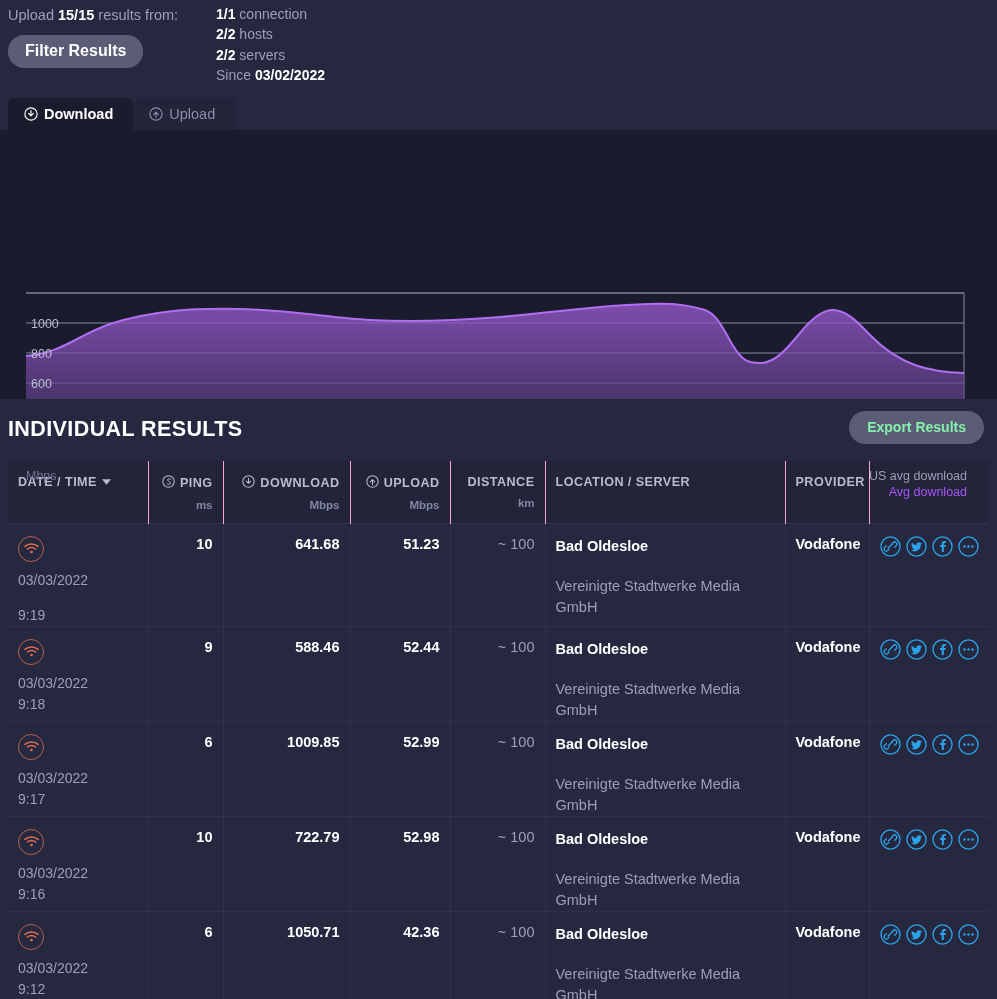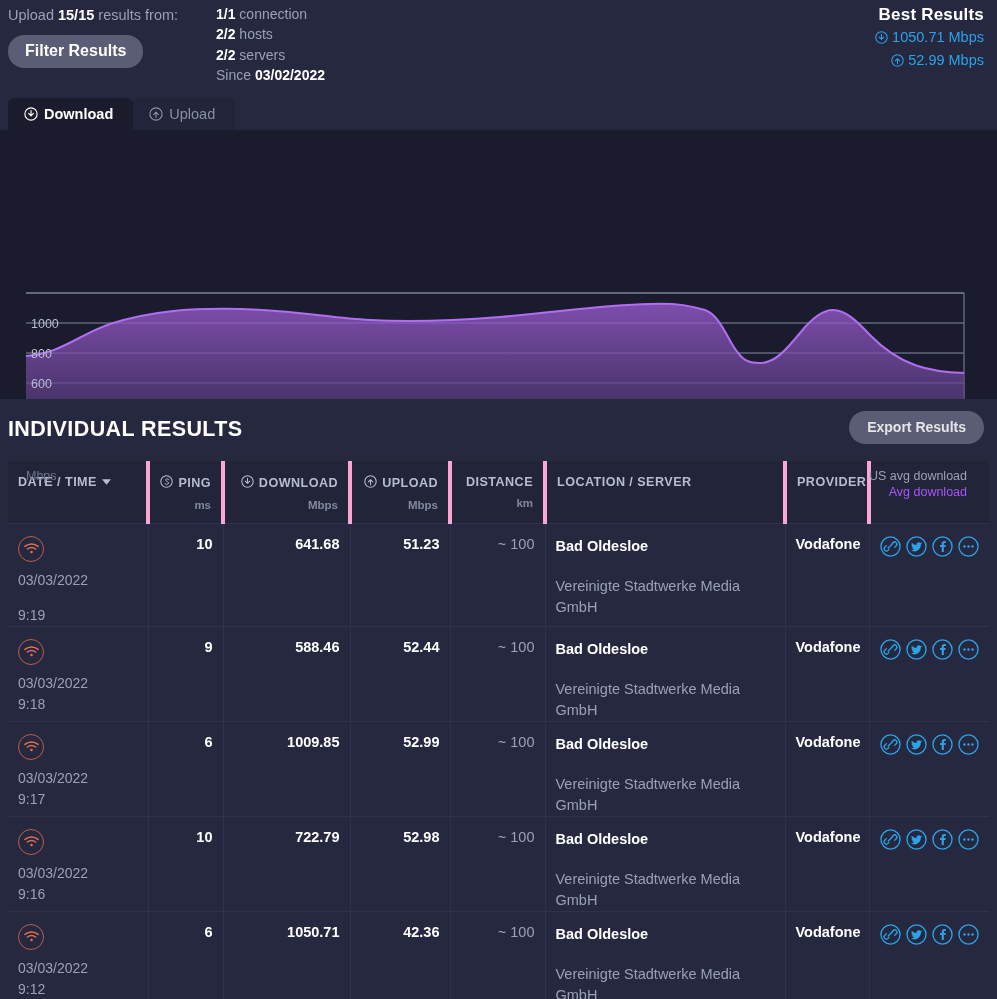--- a/index.html
+++ b/index.html
@@ -126,41 +126,41 @@
   .results-title {
     font-size: 21.5px;
     font-weight: bold;
     letter-spacing: .4px;
     color: #ffffff;
   }
   .export-btn {
     position: absolute;
     right: 13px; top: 12px;
     background: #5b5d76;
-    color: #e5e5e5;
+    color: #86efac;
     font-size: 14px;
     font-weight: bold;
     border: none;
     border-radius: 17px;
     padding: 9px 18px 10px;
     cursor: pointer;
     line-height: 1;
     font-family: "Liberation Sans", sans-serif;
   }
 
   
   table.results {
     width: 981px;
     margin-left: 8px;
     border-collapse: collapse;
     table-layout: fixed;
   }
   table.results thead th {
     background: #22243a;
-    border-left: 4px solid #f9a8d4;
+    border-left: 1px solid #f9a8d4;
     height: 62px;
     vertical-align: top;
     padding: 14px 10px 0;
     font-size: 12.6px;
     font-weight: bold;
     letter-spacing: .45px;
     color: #b7bcd0;
   }
   table.results thead th:first-child { border-left: none; }
   .th-top { display: flex; align-items: center; gap: 5px; }
@@ -213,41 +213,20 @@
   </div>
   <button class="filter-btn">Filter Results</button>
 
   <div class="conn-stats">
     <div><b>1/1</b><span> connection</span></div>
     <div><b>2/2</b><span> hosts</span></div>
     <div><b>2/2</b><span> servers</span></div>
     <div><span>Since </span><b>03/02/2022</b></div>
   </div>
 
-  <div class="best-results">
-    <div class="best-title">Best Results</div>
-    <div class="best-row">
-      <span>
-        <svg width="13" height="13" viewBox="0 0 16 16">
-            <circle cx="8" cy="8" r="7" fill="none" stroke="#2ba3e8" stroke-width="1.3"></circle>
-            <path d="M8 4v6M5.3 7.4L8 10.2l2.7-2.8" fill="none" stroke="#2ba3e8" stroke-width="1.3" stroke-linecap="round" stroke-linejoin="round"></path>
-          </svg>
-      </span>
-      <span>1050.71 Mbps</span>
-    </div>
-    <div class="best-row">
-      <span>
-        <svg width="13" height="13" viewBox="0 0 16 16">
-            <circle cx="8" cy="8" r="7" fill="none" stroke="#2ba3e8" stroke-width="1.3"></circle>
-            <path d="M8 12V6M5.3 8.6L8 5.8l2.7 2.8" fill="none" stroke="#2ba3e8" stroke-width="1.3" stroke-linecap="round" stroke-linejoin="round"></path>
-          </svg>
-      </span>
-      <span>52.99 Mbps</span>
-    </div>
-  </div>
 </div>
 
 <div class="tabs">
   <div class="tab active">
     <span>
       <svg width="14" height="14" viewBox="0 0 16 16">
           <circle cx="8" cy="8" r="7" fill="none" stroke="#ffffff" stroke-width="1.3"></circle>
           <path d="M8 4v6M5.3 7.4L8 10.2l2.7-2.8" fill="none" stroke="#ffffff" stroke-width="1.3" stroke-linecap="round" stroke-linejoin="round"></path>
         </svg>
     </span>

